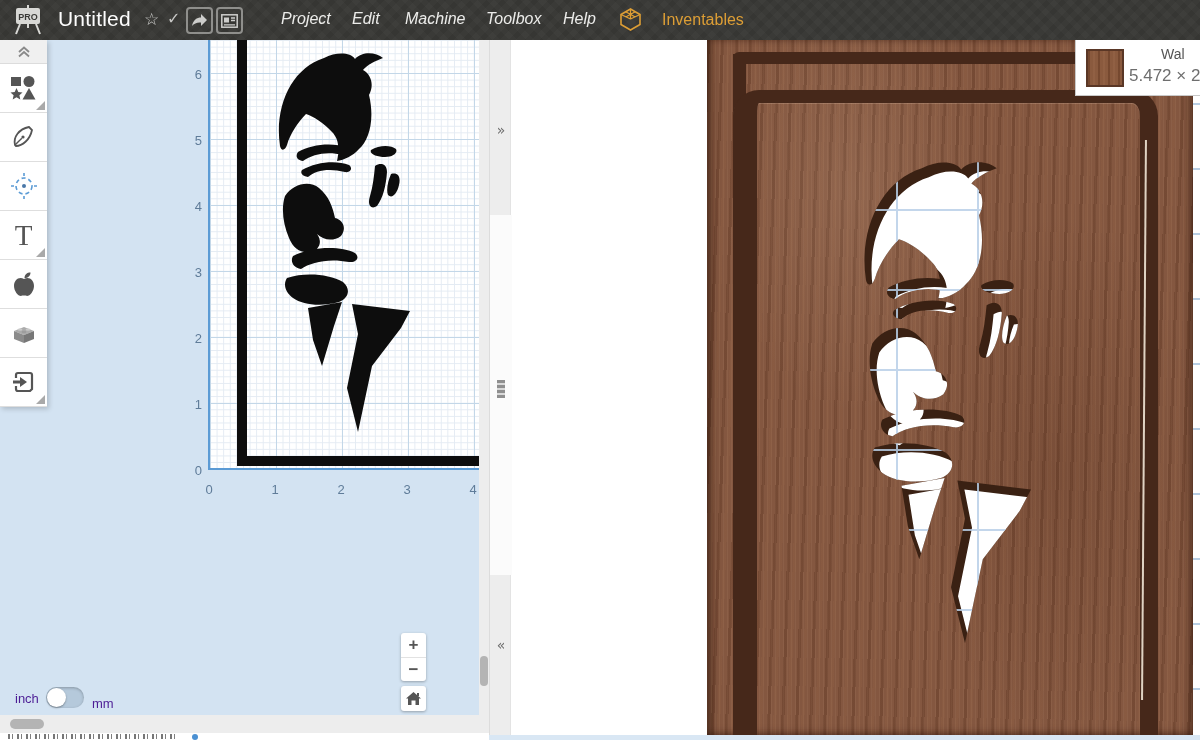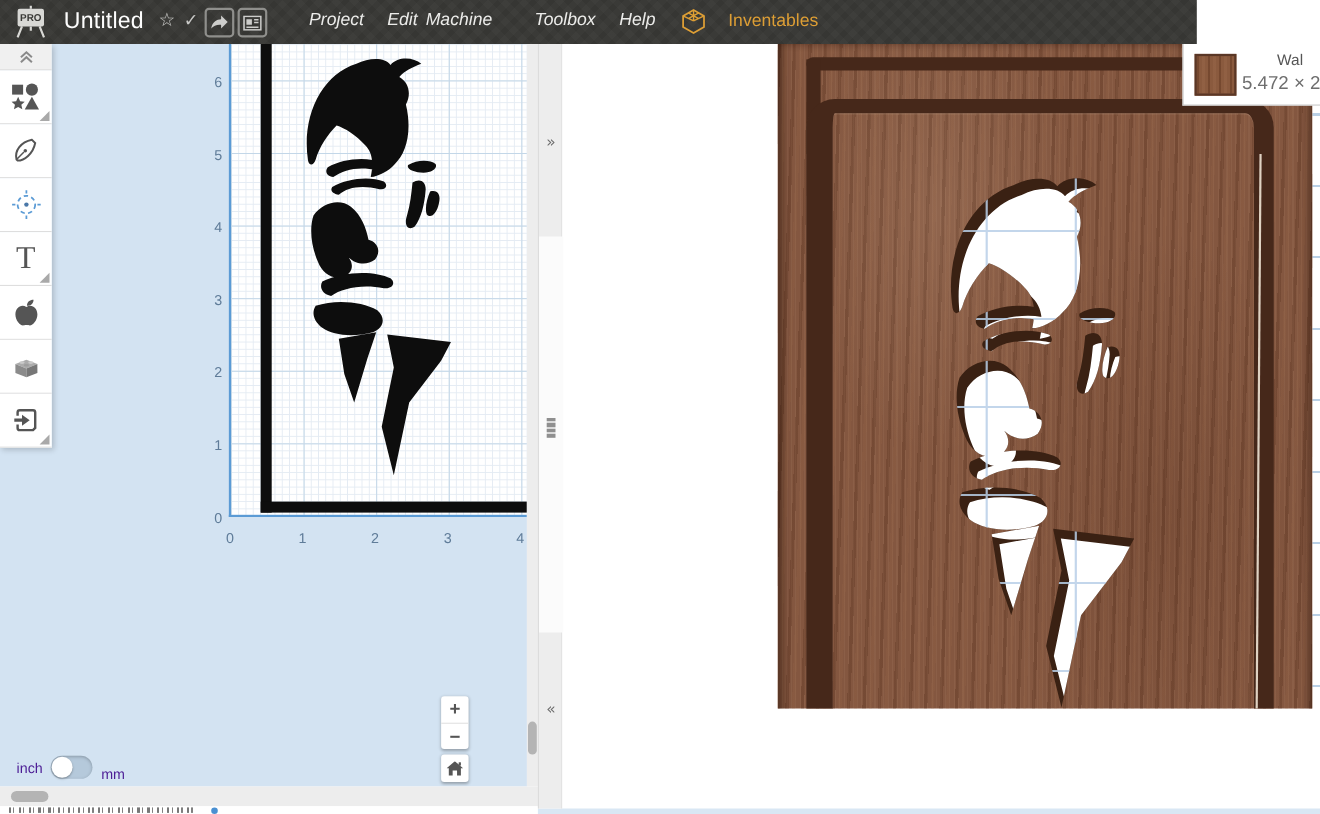--- a/index.html
+++ b/index.html
@@ -1,21 +1,21 @@
 <!DOCTYPE html>
 <html><head>
 <meta charset="utf-8">
 <style>
   * { margin:0; padding:0; box-sizing:border-box; }
   html,body { width:1200px; height:740px; overflow:hidden; background:#fff;
     font-family:"Liberation Sans", sans-serif; }
   #app { position:relative; width:1200px; height:740px; overflow:hidden; background:#fff; }
 
   
-  .topbar { position:absolute; left:0; top:0; width:1088px; height:40px; z-index:50;
+  .topbar { position:absolute; left:0; top:0; width:1200px; height:40px; z-index:50;
     background-color:#3a3a37;
     background-image:repeating-linear-gradient(45deg, rgba(255,255,255,.02) 0 6px, transparent 6px 12px),
                      repeating-linear-gradient(-45deg, rgba(0,0,0,.07) 0 5px, transparent 5px 11px);
     display:flex; align-items:center; }
   .logo { position:absolute; left:12px; top:5px; width:32px; height:30px; cursor:pointer; }
   .doc-title { position:absolute; left:58px; top:7px; font-size:21px; color:#fdfdfd; letter-spacing:.2px; }
   .title-star { position:absolute; left:144px; top:9px; font-family:"DejaVu Sans",sans-serif; font-size:17px; color:#c9c9c7; }
   .title-check { position:absolute; left:167px; top:9px; font-family:"DejaVu Sans",sans-serif; font-size:16px; color:#c9c9c7; font-weight:bold; }
   .tb-btn { position:absolute; top:7px; width:27px; height:27px; border:2px solid #8f8f8c; border-radius:4px;
     display:flex; align-items:center; justify-content:center; cursor:pointer; }
@@ -81,21 +81,21 @@
   
   .divider { position:absolute; left:489px; top:40px; width:22px; height:695px; background:#ededed;
     border-left:1px solid #dcdcdc; border-right:1px solid #e3e3e3; z-index:10; }
   .div-mid { position:absolute; left:0; top:175px; width:22px; height:360px; background:#fbfbfb; }
   .div-chev { position:absolute; left:0; width:22px; text-align:center; font-family:"DejaVu Sans",sans-serif;
     font-size:14px; color:#6e6e6e; cursor:pointer; }
   .div-grip { position:absolute; left:7px; top:340px; width:8px; height:18px; cursor:pointer;
     background:repeating-linear-gradient(180deg,#8f8f8f 0 3px, #d9d9d9 3px 5px); }
 
   
-  .preview { position:absolute; left:511px; top:40px; width:689px; height:604px; background:#fff; overflow:hidden;text-align:center; }
+  .preview { position:absolute; left:511px; top:40px; width:689px; height:695px; background:#fff; overflow:hidden;text-align:center; }
   .bg-ticks { position:absolute; left:682px; top:0; width:7px; height:695px;
     background:repeating-linear-gradient(180deg, transparent 0 63px, #b9d0e6 63px 65px);
     background-position:0 0; }
   .board { position:absolute; left:196px; top:0; width:486px; height:696px;
     background-color:#845740;
     background-image:
       radial-gradient(ellipse 200px 340px at 30% 22%, rgba(255,226,198,.10), transparent 65%),
       radial-gradient(ellipse 240px 420px at 72% 62%, rgba(55,22,8,.14), transparent 62%),
       repeating-linear-gradient(92deg, rgba(84,45,26,.30) 0 3px, rgba(0,0,0,0) 3px 6px, rgba(153,103,72,.20) 6px 9px, rgba(0,0,0,0) 9px 14px),
       repeating-linear-gradient(90deg, rgba(255,216,182,.06) 0 1px, transparent 1px 4px);
@@ -328,21 +328,21 @@
     <div class="tb-btn" style="left:216px">
       <svg width="17" height="14" viewBox="0 0 17 14">
         <rect x="0.8" y="0.8" width="15.4" height="12.4" fill="none" stroke="#cdcdcb" stroke-width="1.5"></rect>
         <rect x="3" y="3.5" width="5" height="5" fill="#cdcdcb"></rect>
         <path d="M10,4 L14,4 M10,6.5 L14,6.5 M3,10.8 L14,10.8" stroke="#cdcdcb" stroke-width="1.3"></path>
       </svg>
     </div>
 
     <span class="menu-item" style="left:281px">Project</span>
     <span class="menu-item" style="left:352px">Edit</span>
-    <span class="menu-item" style="left:387px">Machine</span>
+    <span class="menu-item" style="left:405px">Machine</span>
     <span class="menu-item" style="left:486px">Toolbox</span>
     <span class="menu-item" style="left:563px">Help</span>
 
     <div class="brand">
       <svg width="21" height="23" viewBox="0 0 21 23">
         <path d="M10.5,1 L20,6.5 L20,16.5 L10.5,22 L1,16.5 L1,6.5 Z" fill="none" stroke="#dd9e35" stroke-width="1.6"></path>
         <path d="M10.5,1 L10.5,11 M10.5,11 L20,6.5 M10.5,11 L1,6.5 M5.7,3.7 L15.2,9 M15.2,3.7 L5.7,9" stroke="#dd9e35" stroke-width="1.3" fill="none"></path>
       </svg>
       <span class="brand-text">Inventables</span>
     </div>

